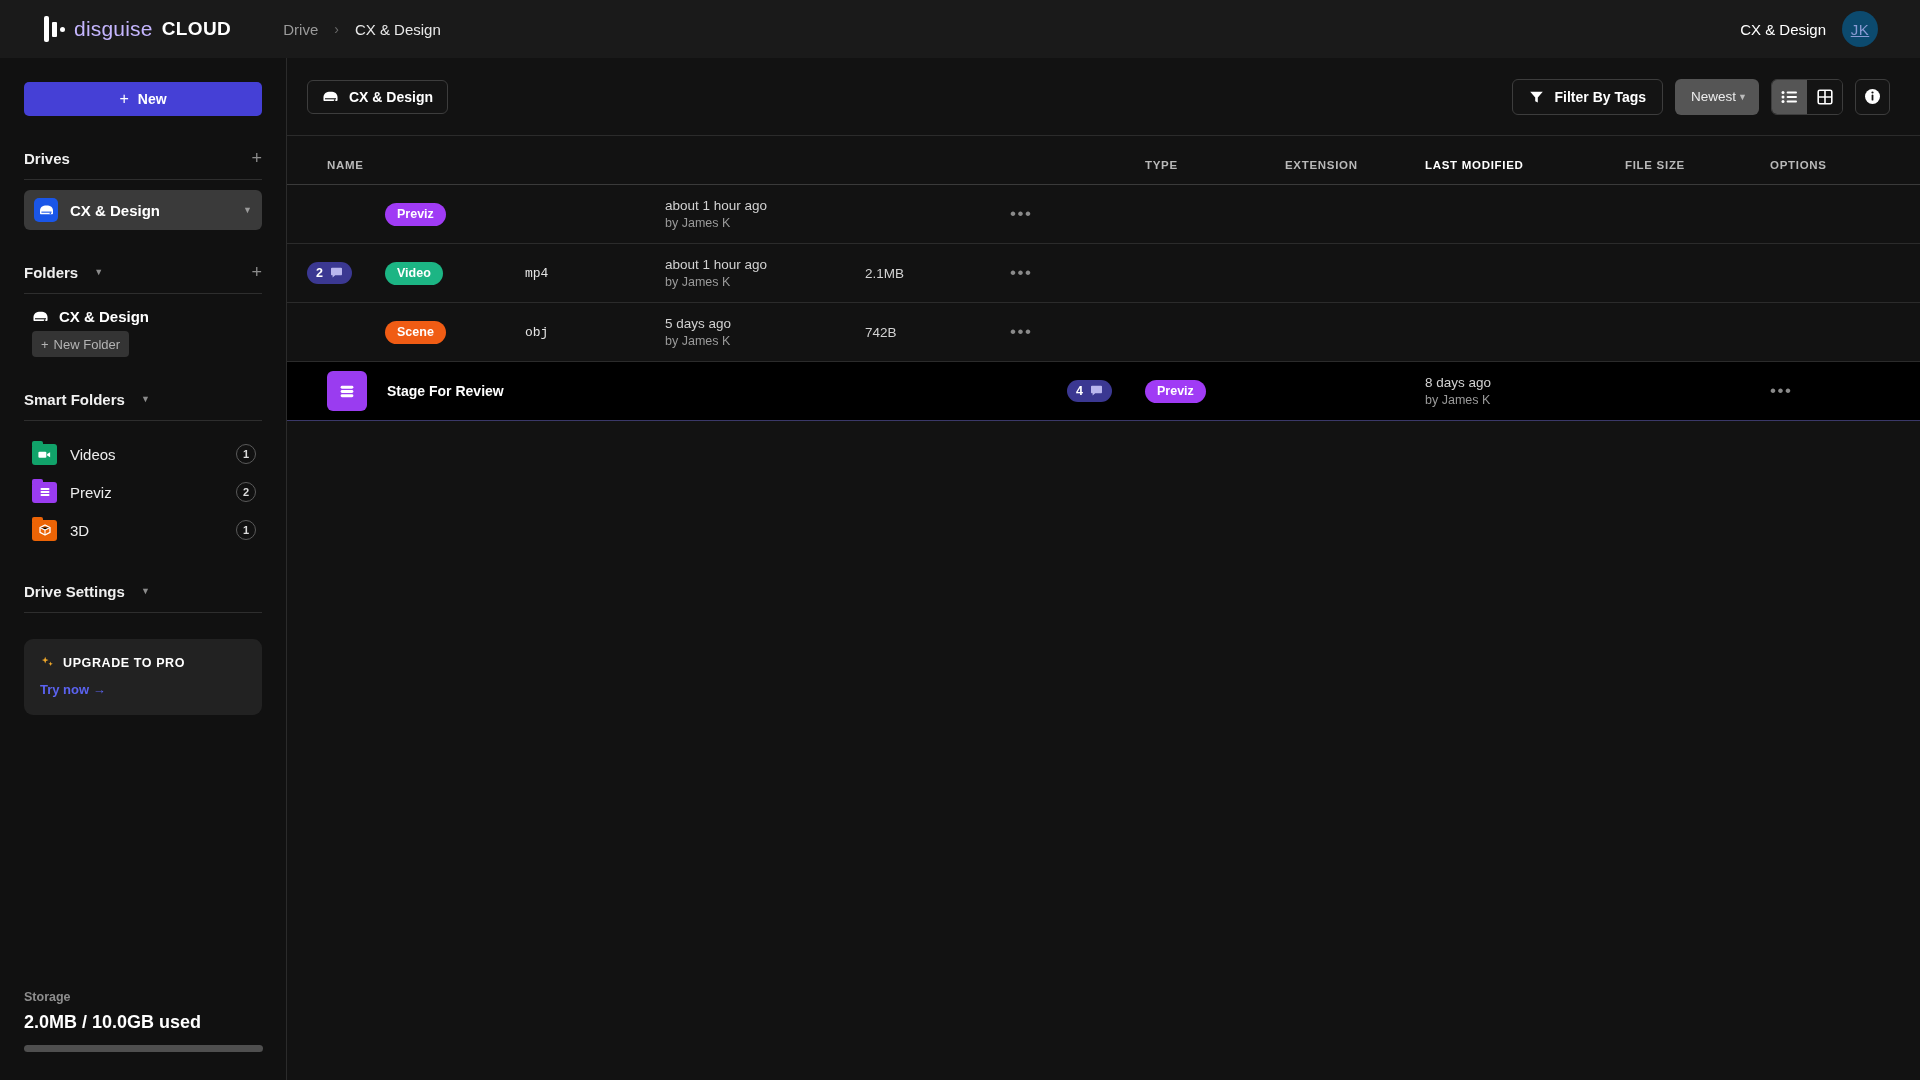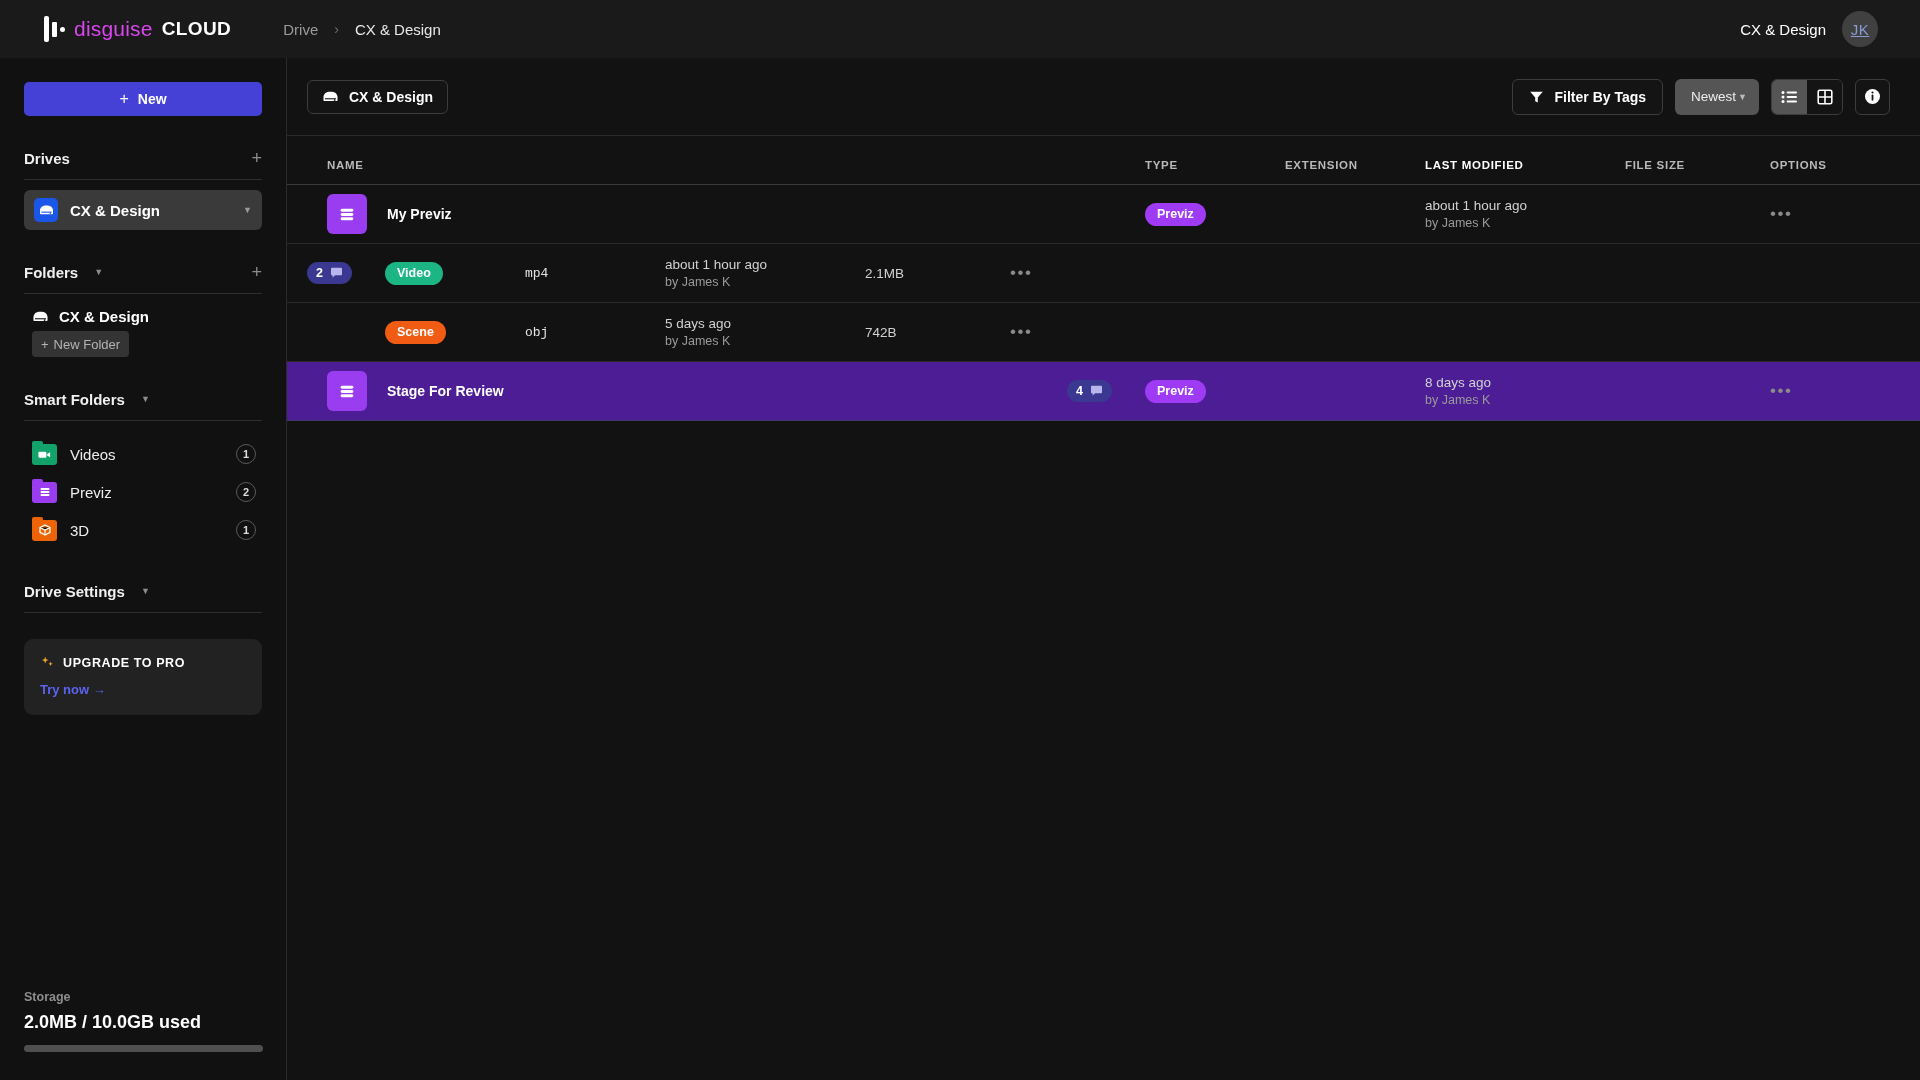--- a/index.html
+++ b/index.html
@@ -18,33 +18,33 @@
     background:#1a1a1a;
     display:flex; align-items:center;
     padding:0 24px;
     position:relative;
   }
   .logo-wrap { display:flex; align-items:center; gap:9px; margin-left:20px; }
   .logo-mark { display:flex; align-items:center; gap:3px; height:26px; }
   .logo-bar1 { width:5px; height:26px; background:#fff; border-radius:2px; }
   .logo-bar2 { width:5px; height:15px; background:#fff; border-radius:1px; }
   .logo-bar3 { width:5px; height:5px; background:#fff; border-radius:50%; }
-  .logo-disguise { font-size:21px; font-weight:300; letter-spacing:0.2px; color:#d946ef; }
+  .logo-disguise { font-size:21px; font-weight:300; letter-spacing:0.2px; color:#c4b5fd; }
   .logo-cloud { font-size:19px; font-weight:700; letter-spacing:0.4px; color:#ffffff; }
 
   .crumbs { display:flex; align-items:center; gap:16px; margin-left:52px; }
   .crumb { font-size:15px; color:#9a9a9a; }
   .crumb.active { color:#e8e8e8; }
   .crumb-sep { color:#6a6a6a; font-size:14px; }
 
   .topbar-right { margin-left:auto; display:flex; align-items:center; gap:16px; padding-right:18px; }
   .org-name { font-size:15px; color:#ffffff; font-weight:400; }
   .avatar {
     width:36px; height:36px; border-radius:50%;
-    background:#404040; color:#8a9bd4;
+    background:#0c4a6e; color:#8a9bd4;
     display:flex; align-items:center; justify-content:center;
     font-size:15px; font-weight:500; letter-spacing:0.5px;text-decoration:underline;
   }
 
   
   .body { flex:1; display:flex; min-height:0; }
 
   
   .sidebar {
     width:287px; flex:0 0 287px;
@@ -202,21 +202,21 @@
   .c-mod    { width:200px; flex:0 0 200px; }
   .c-size   { width:145px; flex:0 0 145px; }
   .c-opt    { flex:1; }
 
   .row {
     display:flex; align-items:center;
     height:59px; padding:0 30px 0 20px;
     border-bottom:1px solid #2b2b2b;
     cursor:pointer;
   }
-  .row.selected { background:#4c1d95; border-bottom-color:#3a3868; }
+  .row.selected { background:#000000; border-bottom-color:#3a3868; }
   .name-cell { display:flex; align-items:center; gap:20px; }
   .thumb { width:40px; height:40px; border-radius:6px; flex:0 0 40px; display:flex; align-items:center; justify-content:center; overflow:hidden; }
   .thumb.previz { background:#9a3cf0; }
   .thumb.scene  { background:#ec6406; }
   .thumb.video  { background:#5e0d16; }
   .fname { font-size:14px; font-weight:700; color:#ffffff; }
 
   .cbadge {
     display:inline-flex; align-items:center; gap:7px;
     background:#3b3892; border-radius:11px;
@@ -457,30 +457,20 @@
           <div class="th c-name">NAME</div>
           <div class="th c-badge"></div>
           <div class="th c-type">TYPE</div>
           <div class="th c-ext">EXTENSION</div>
           <div class="th strong c-mod">LAST MODIFIED</div>
           <div class="th c-size">FILE SIZE</div>
           <div class="th c-opt">OPTIONS</div>
         </div>
 
         <div class="row">
-          <div class="c-name name-cell">
-            <span class="thumb previz">
-              <svg width="20" height="17" viewBox="0 0 14 12">
-                  <rect x="2.5" y="2" width="9" height="2" rx="1" fill="#fff"></rect>
-                  <rect x="2.5" y="5" width="9" height="2" rx="1" fill="#fff"></rect>
-                  <rect x="2.5" y="8" width="9" height="2" rx="1" fill="#fff"></rect>
-                </svg>
-            </span>
-            <span class="fname">My Previz</span>
-          </div>
           <div class="c-badge"></div>
           <div class="c-type">
             <span class="tag previz">Previz</span>
           </div>
           <div class="c-ext ext"></div>
           <div class="c-mod">
             <div class="mod-main">about 1 hour ago</div>
             <div class="mod-sub">by James K</div>
           </div>
           <div class="c-size size"></div>

